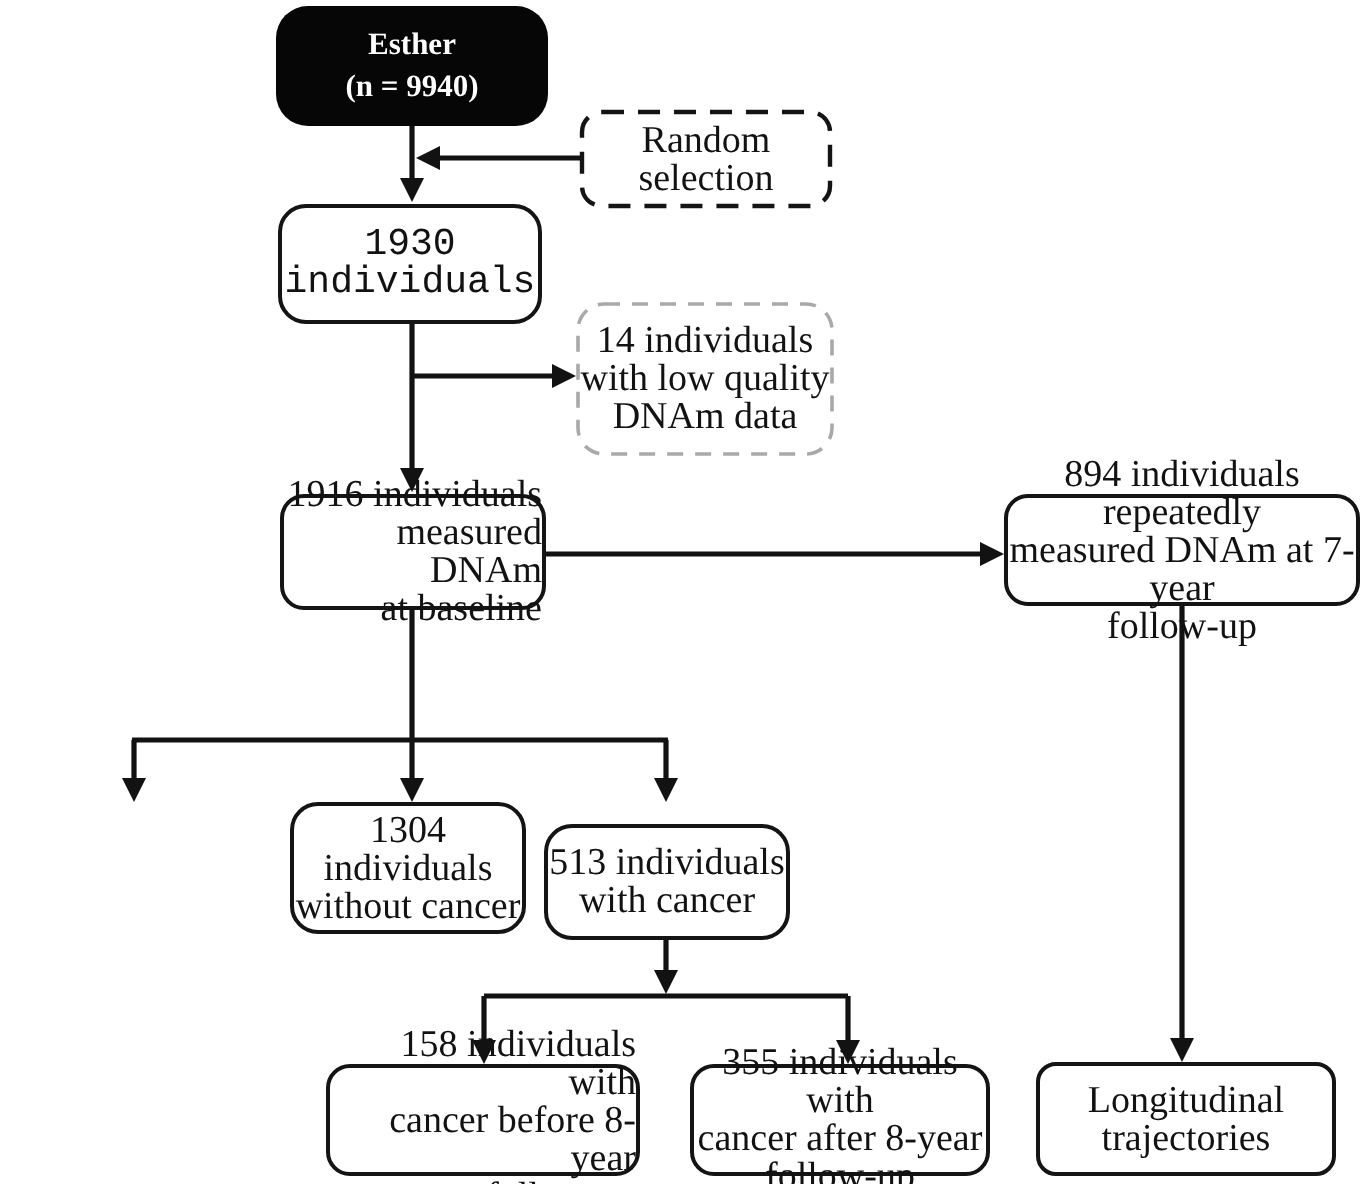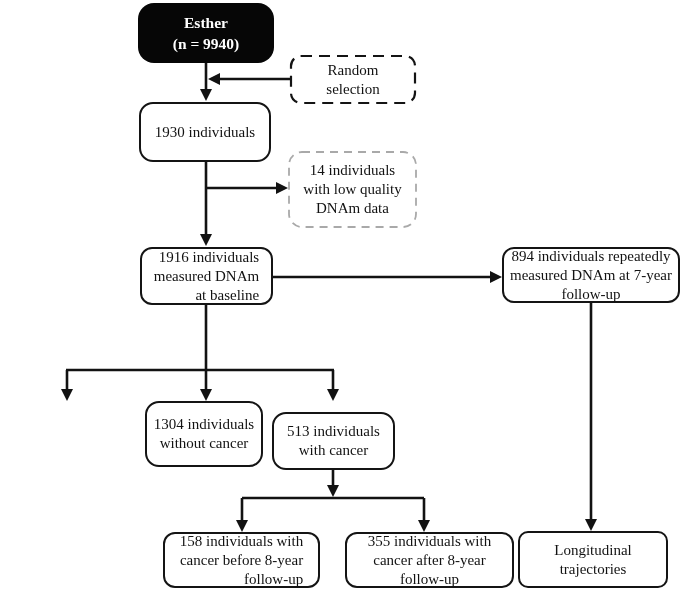--- a/index.html
+++ b/index.html
@@ -20,45 +20,45 @@
     width: 685px; height: 592px;
     pointer-events: none;
   }
   .node {
     position: absolute;
     display: flex;
     align-items: center;
     justify-content: center;
     text-align: center;
     white-space: pre-line;
-    font-size: 15px;
+    font-size: 19px;
     line-height: 19px;
     background: #ffffff;
   }
   .node.solid { border: 2px solid #141414; }
   .node.bare { background: transparent; }
   .node.filled {
     background: #060606;
     color: #ffffff;
     font-weight: bold;
     font-size: 15.5px;
     line-height: 21px;
   }
   
   #node-esther        { left:138px; top:3px;   width:136px; height:60px; border-radius:16px; }
   #node-random        { left:291px; top:56px;  width:124px; height:47px; }
-  #node-1930          { left:139px; top:102px; width:132px; height:60px; border-radius:14px; }
+  #node-1930          { left:139px; top:102px; width:132px; height:60px; border-radius:14px;font-family:Liberation Mono, monospace; }
   #node-lowquality    { left:289px; top:152px; width:127px; height:75px; }
   #node-1916          { left:140px; top:247px; width:133px; height:58px; border-radius:12px;text-align:right; }
   #node-894           { left:502px; top:247px; width:178px; height:56px; border-radius:12px; }
   #node-99            { left:3px;   top:401px; width:129px; height:66px; border-radius:14px; }
   #node-1304          { left:145px; top:401px; width:118px; height:66px; border-radius:14px; }
   #node-513           { left:272px; top:395px; width:123px; height:58px; border-radius:14px;margin-top:17px; }
   #node-158           { left:163px; top:532px; width:157px; height:56px; border-radius:12px;text-align:right; }
-  #node-355           { left:345px; top:532px; width:169px; height:56px; border-radius:12px; }
+  #node-355           { left:345px; top:532px; width:150px; height:56px; border-radius:12px; }
   #node-longitudinal  { left:518px; top:531px; width:150px; height:57px; border-radius:10px; }
   line { stroke: #121212; stroke-width: 2.6; }
   polygon { fill: #121212; stroke: none; }
   .dashed-black { fill: none; stroke: #141414; stroke-width: 2.2; stroke-dasharray: 11 7; }
   .dashed-gray  { fill: none; stroke: #a9a9a9; stroke-width: 1.8; stroke-dasharray: 8 6; }
 </style>
 </head>
 <body>
 
 <div id="stage">

